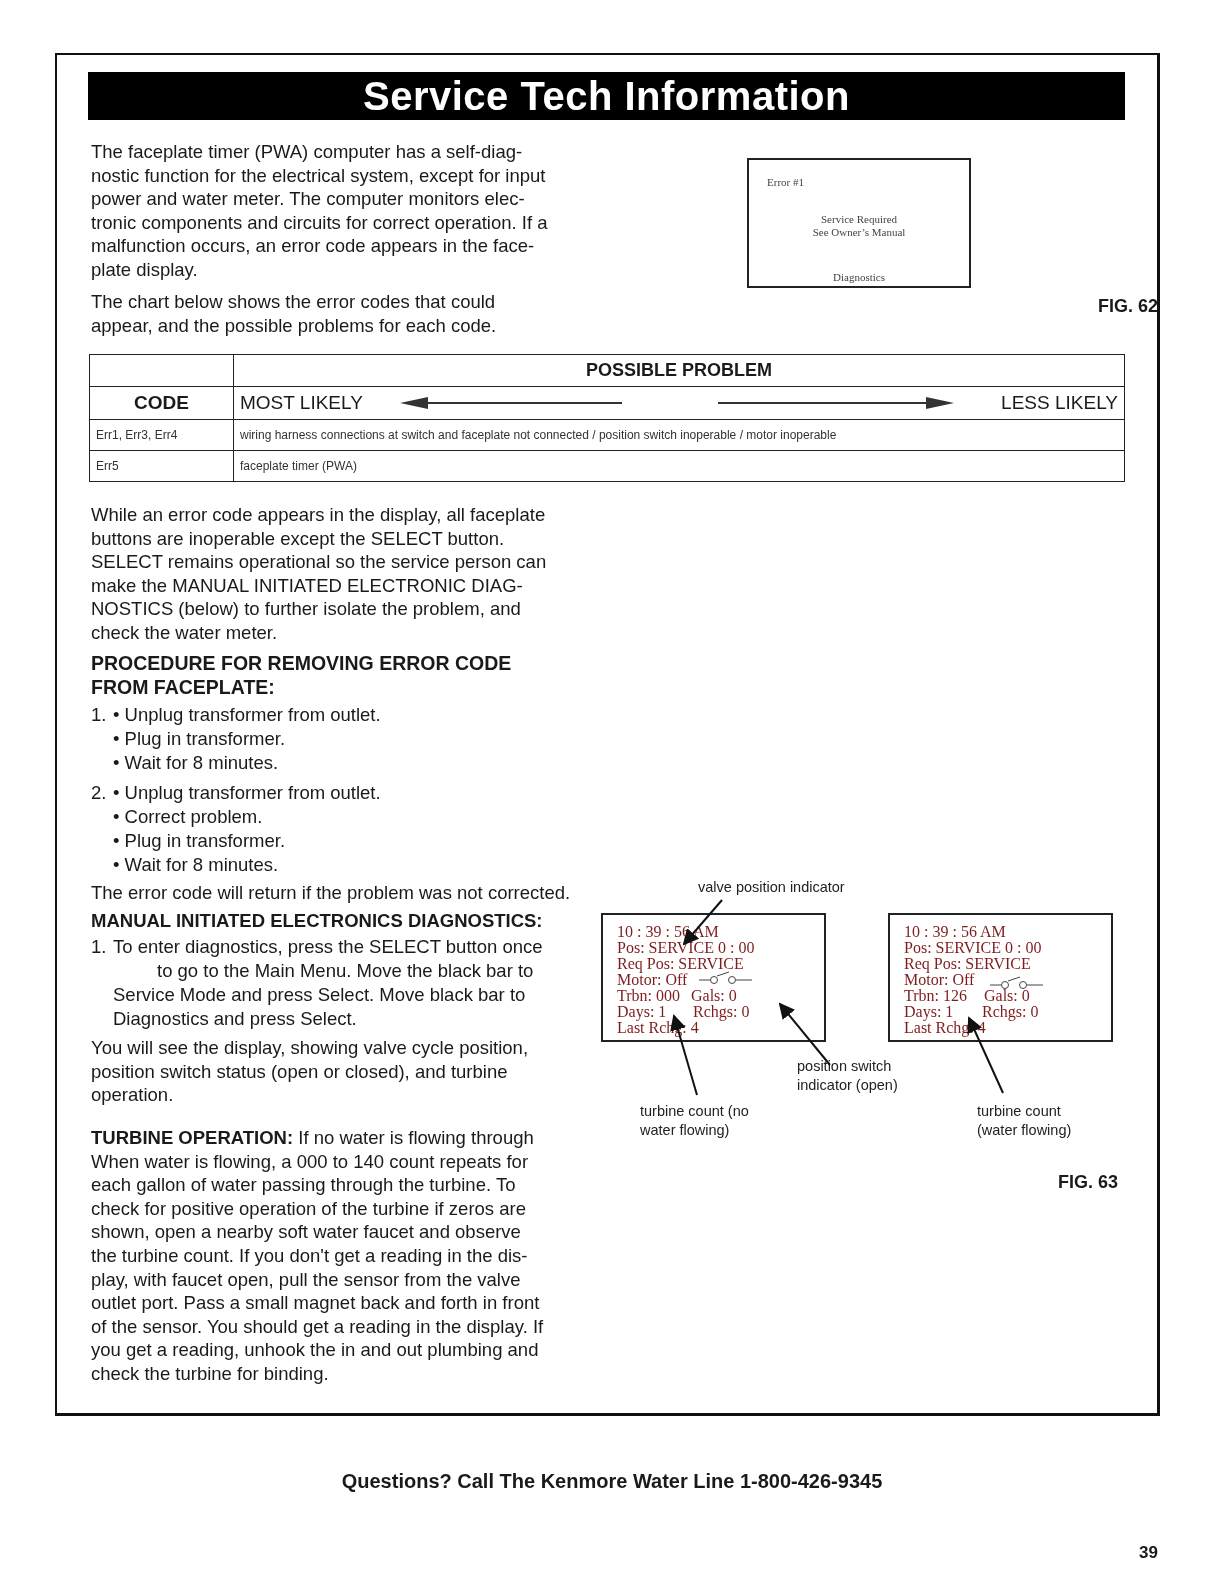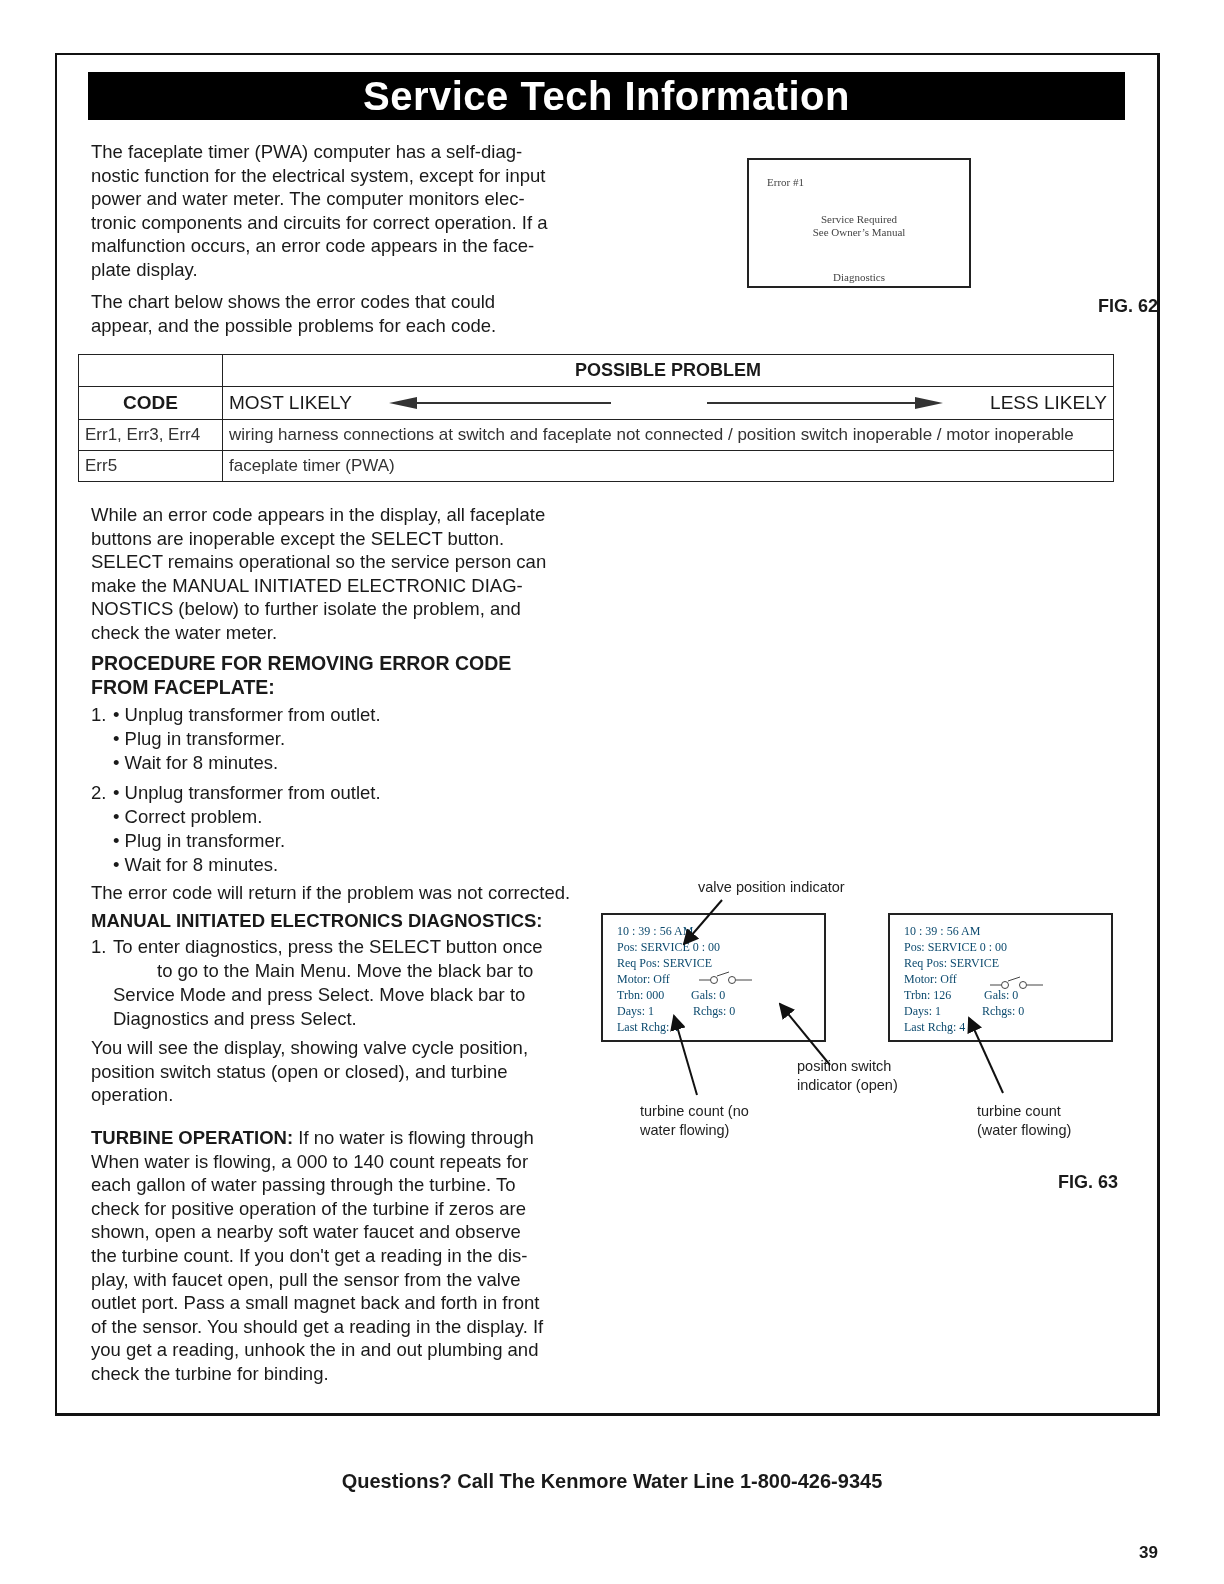--- a/index.html
+++ b/index.html
@@ -7,36 +7,36 @@
   .frame { position:absolute; left:55px; top:53px; width:1105px; height:1363px; border:2px solid #111; border-right:3px solid #111; border-bottom:3px solid #111; box-sizing:border-box; }
   .banner { position:absolute; left:88px; top:72px; width:1037px; height:48px; background:#000; color:#fff; text-align:center; font-weight:bold; font-size:40px; line-height:48px; letter-spacing:0.5px; font-family:"Liberation Sans", sans-serif; }
   .p { position:absolute; font-size:18.5px; line-height:23.6px; margin:0; }
   .intro1 { left:91px; top:140px; width:500px; }
   .intro2 { left:91px; top:290px; width:500px; }
   .fig62box { position:absolute; left:747px; top:158px; width:224px; height:130px; border:2px solid #222; box-sizing:border-box; font-family:"Liberation Serif", serif; font-size:11px; color:#444; }
   .fig62box .err { position:absolute; left:18px; top:16px; }
   .fig62box .svc { position:absolute; left:0; width:100%; top:53px; text-align:center; line-height:13px; }
   .fig62box .diag { position:absolute; left:0; width:100%; top:111px; text-align:center; }
   .figlabel { position:absolute; font-weight:bold; font-size:18px; }
-  table.codes { position:absolute; left:78px; top:354px; width:1036px; border-collapse:collapse; }
+  table.codes { position:absolute; left:89px; top:354px; width:1036px; border-collapse:collapse; }
   table.codes td { border:1.5px solid #222; padding:0 6px; }
   .hdr1 td { height:31px; font-weight:bold; font-size:18px; text-align:center; }
   .hdr2 td { height:32px; font-size:19px; }
   .hdr2 .code { font-weight:bold; text-align:center; }
-  .row td { height:30px; font-size:17px; color:#333; }
+  .row td { height:30px; font-size:12px; color:#333; }
   .likely-wrap { position:relative; display:block; height:32px; line-height:32px; }
   .likely-wrap .most { position:absolute; left:0; }
   .likely-wrap .less { position:absolute; right:0; }
   .arr { position:absolute; top:15px; height:1.5px; background:#333; }
   .body2 { left:91px; top:503px; width:500px; }
   .h2 { position:absolute; left:91px; font-weight:bold; font-size:19.5px; line-height:24px; margin:0; width:520px; }
   .list { position:absolute; left:91px; font-size:18.5px; line-height:24px; }
   .list .num { position:absolute; left:0; }
   .list .item { position:absolute; left:22px; white-space:nowrap; }
-  .diagbox { position:absolute; border:2px solid #222; box-sizing:border-box; font-family:"Liberation Serif", serif; font-size:12px; color:#0c4a6e; line-height:13.2px; }
+  .diagbox { position:absolute; border:2px solid #222; box-sizing:border-box; font-family:"Liberation Serif", serif; font-size:16px; color:#7f1d1d; line-height:13.2px; }
   .diagbox .ln { position:absolute; left:14px; white-space:nowrap; }
   .caption { position:absolute; font-size:14.5px; line-height:19px; color:#222; }
   .footer { position:absolute; left:0; width:1224px; top:1470px; text-align:center; font-weight:bold; font-size:20px; }
   .pagenum { position:absolute; right:66px; top:1543px; font-weight:bold; font-size:17px; }
   svg.ov { position:absolute; left:0; top:0; pointer-events:none; }
 </style>
 </head>
 <body>
 
 <div class="frame"></div>

